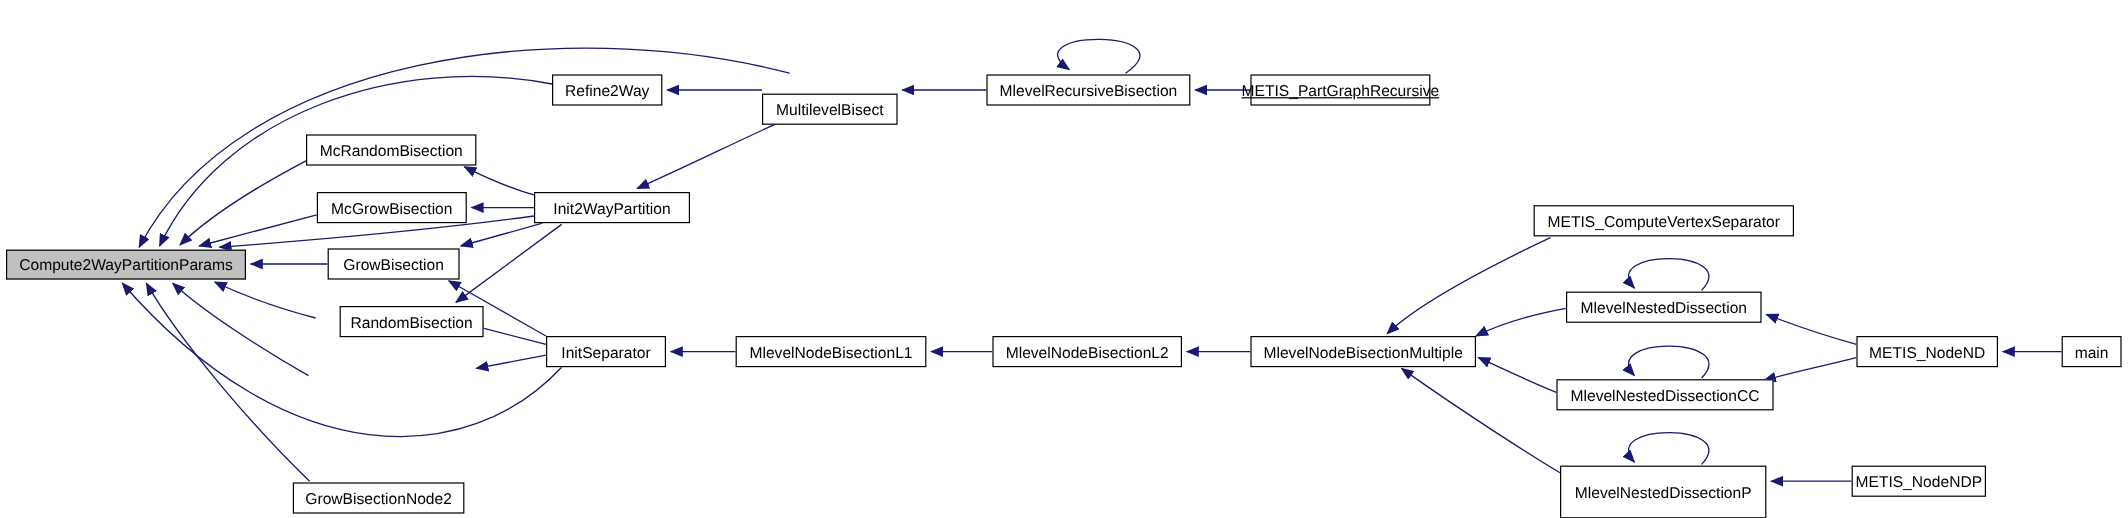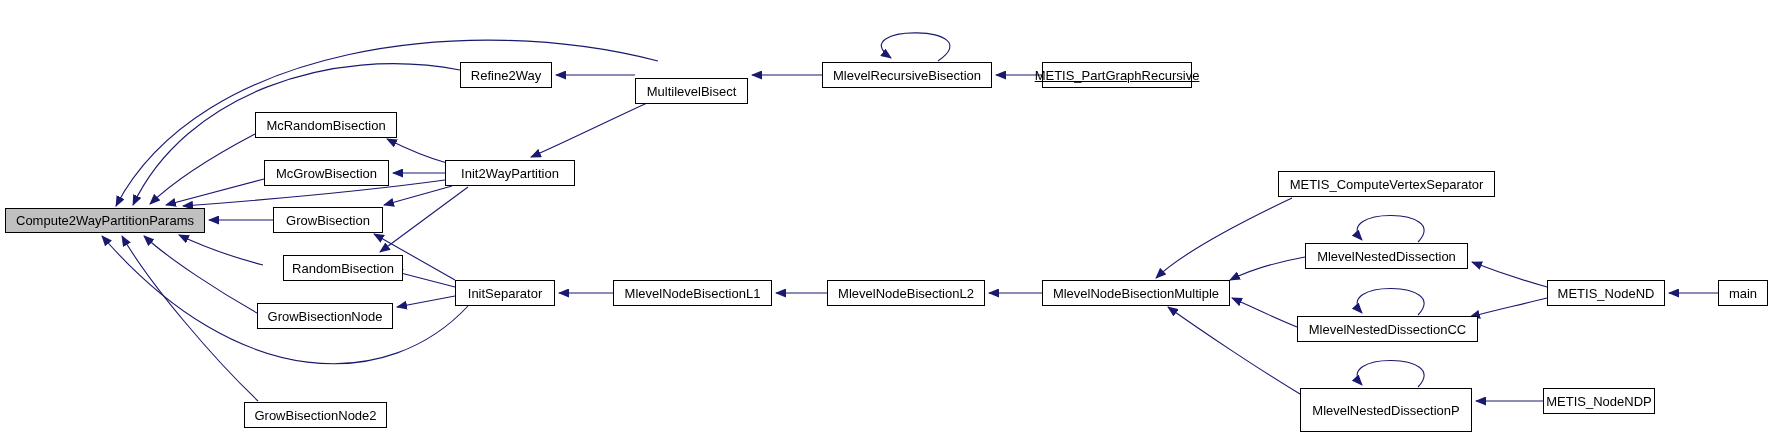--- a/index.html
+++ b/index.html
@@ -93,21 +93,20 @@
   <div class="node hl" style="left:5px;top:208px;width:200px;height:25px;">Compute2WayPartitionParams</div>
   <div class="node" style="left:460px;top:62px;width:92px;height:26px;">Refine2Way</div>
   <div class="node" style="left:635px;top:78px;width:113px;height:26px;">MultilevelBisect</div>
   <div class="node" style="left:822px;top:62px;width:170px;height:26px;">MlevelRecursiveBisection</div>
   <div class="node" style="left:1042px;top:62px;width:150px;height:26px;text-decoration:underline;">METIS_PartGraphRecursive</div>
   <div class="node" style="left:255px;top:112px;width:142px;height:26px;">McRandomBisection</div>
   <div class="node" style="left:264px;top:160px;width:125px;height:26px;">McGrowBisection</div>
   <div class="node" style="left:445px;top:160px;width:130px;height:26px;">Init2WayPartition</div>
   <div class="node" style="left:273px;top:207px;width:110px;height:26px;">GrowBisection</div>
   <div class="node" style="left:263px;top:255px;width:120px;height:26px;margin-left:20px;">RandomBisection</div>
-  <div class="node" style="left:257px;top:303px;width:136px;height:26px;">GrowBisectionNode</div>
   <div class="node" style="left:244px;top:402px;width:143px;height:26px;">GrowBisectionNode2</div>
   <div class="node" style="left:455px;top:280px;width:100px;height:26px;">InitSeparator</div>
   <div class="node" style="left:613px;top:280px;width:159px;height:26px;">MlevelNodeBisectionL1</div>
   <div class="node" style="left:827px;top:280px;width:158px;height:26px;">MlevelNodeBisectionL2</div>
   <div class="node" style="left:1042px;top:280px;width:188px;height:26px;">MlevelNodeBisectionMultiple</div>
   <div class="node" style="left:1278px;top:171px;width:217px;height:26px;">METIS_ComputeVertexSeparator</div>
   <div class="node" style="left:1305px;top:243px;width:163px;height:26px;">MlevelNestedDissection</div>
   <div class="node" style="left:1297px;top:316px;width:181px;height:26px;">MlevelNestedDissectionCC</div>
   <div class="node" style="left:1300px;top:388px;width:172px;height:44px;">MlevelNestedDissectionP</div>
   <div class="node" style="left:1547px;top:280px;width:118px;height:26px;">METIS_NodeND</div>

